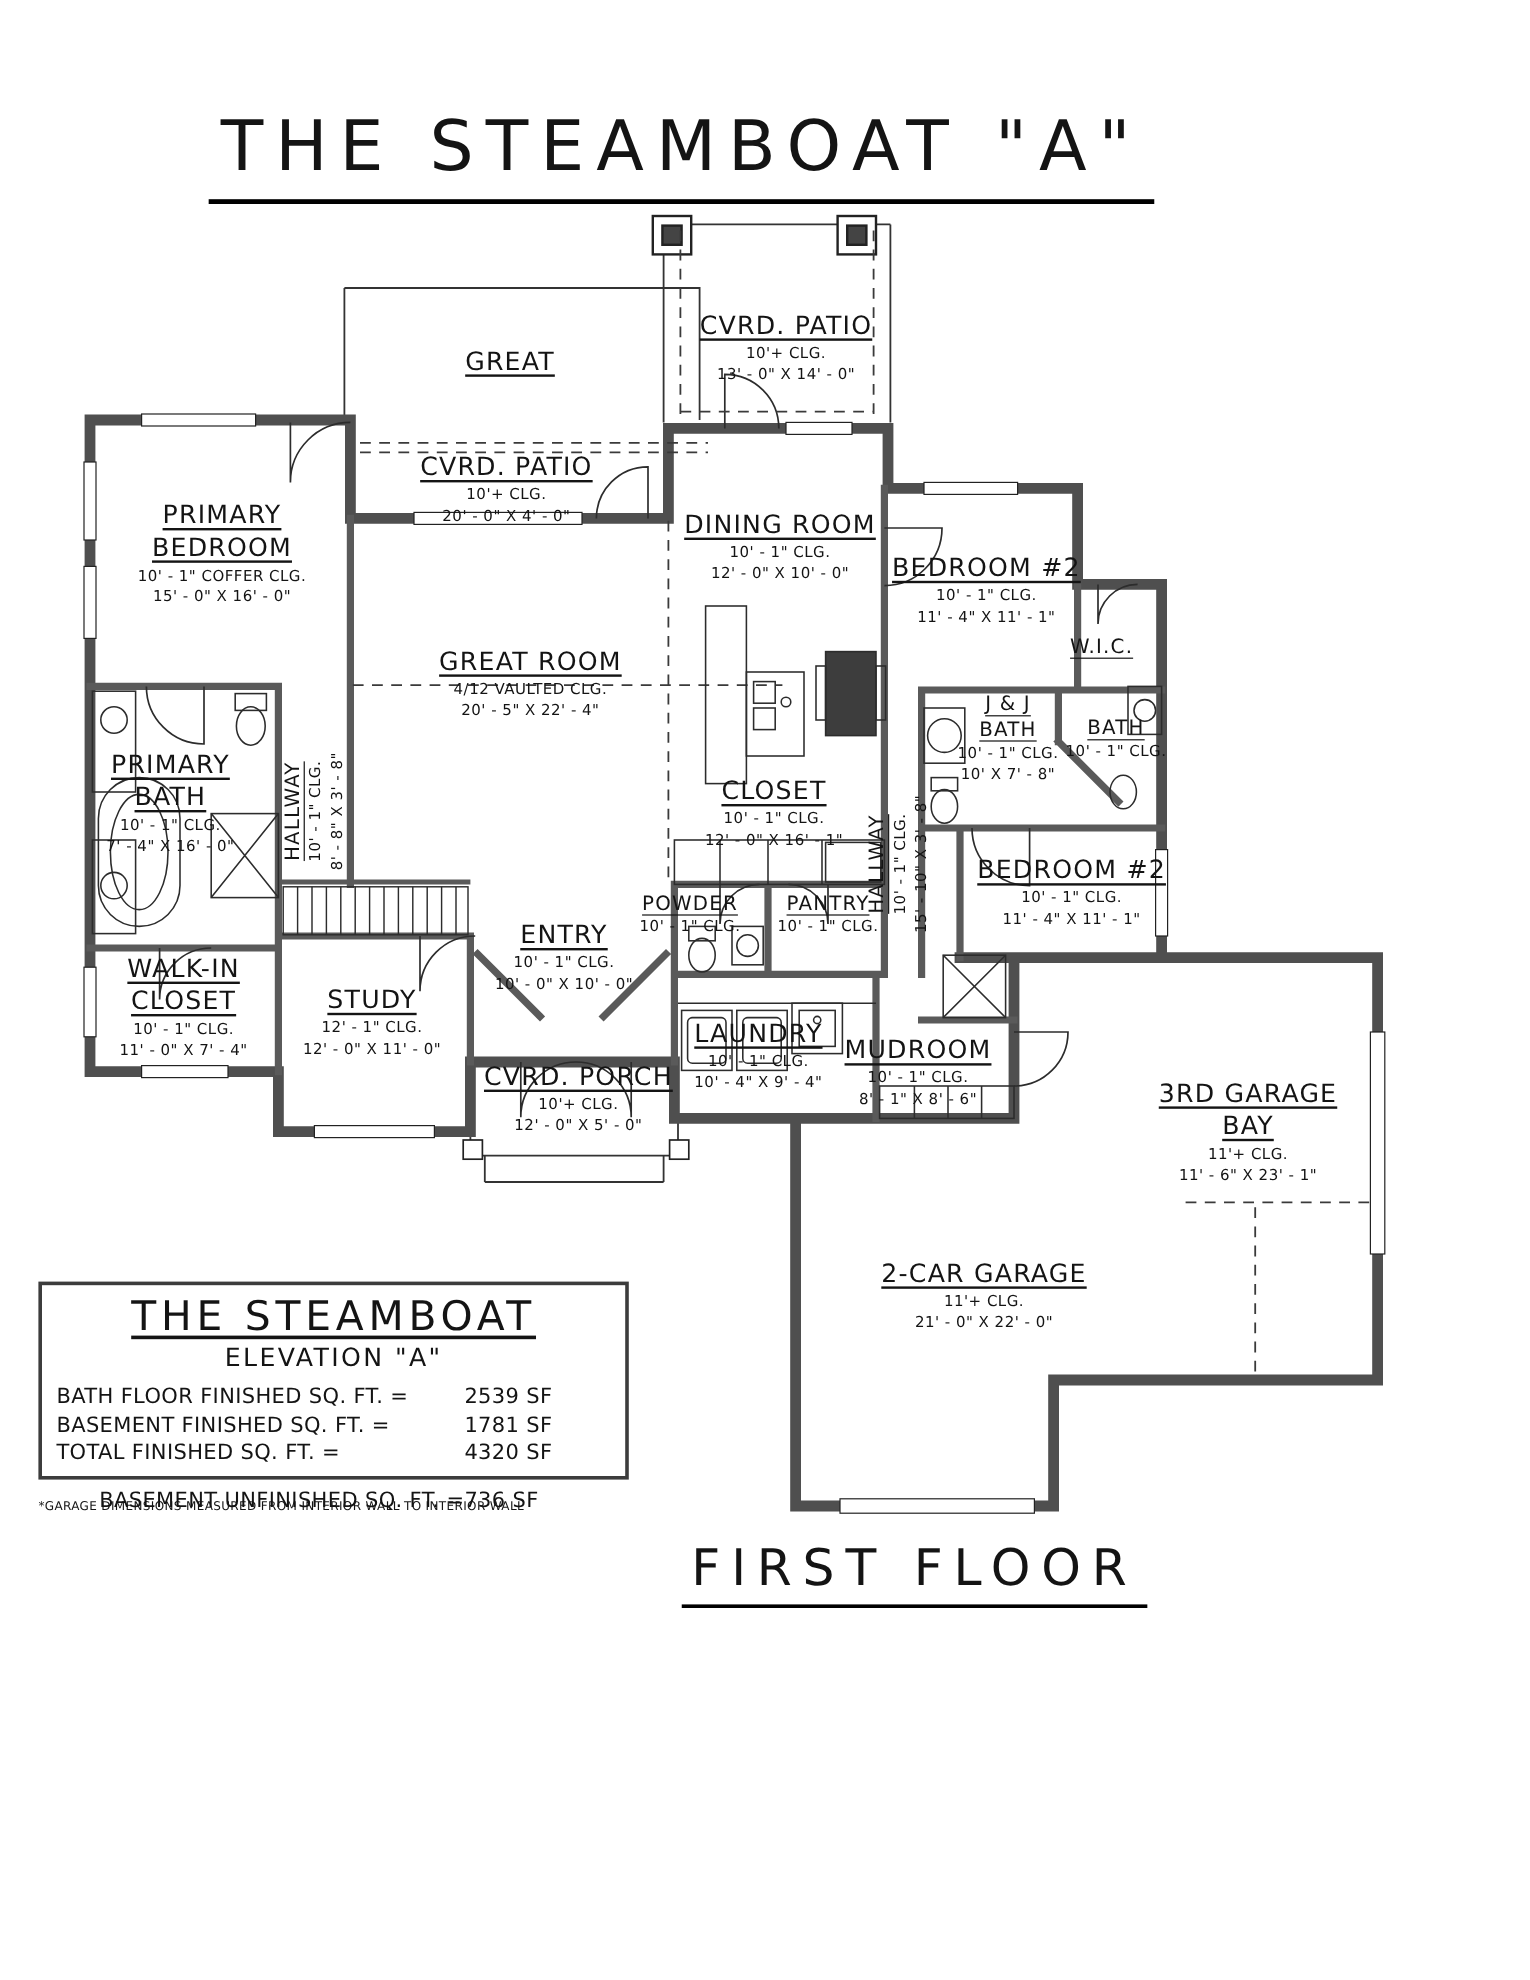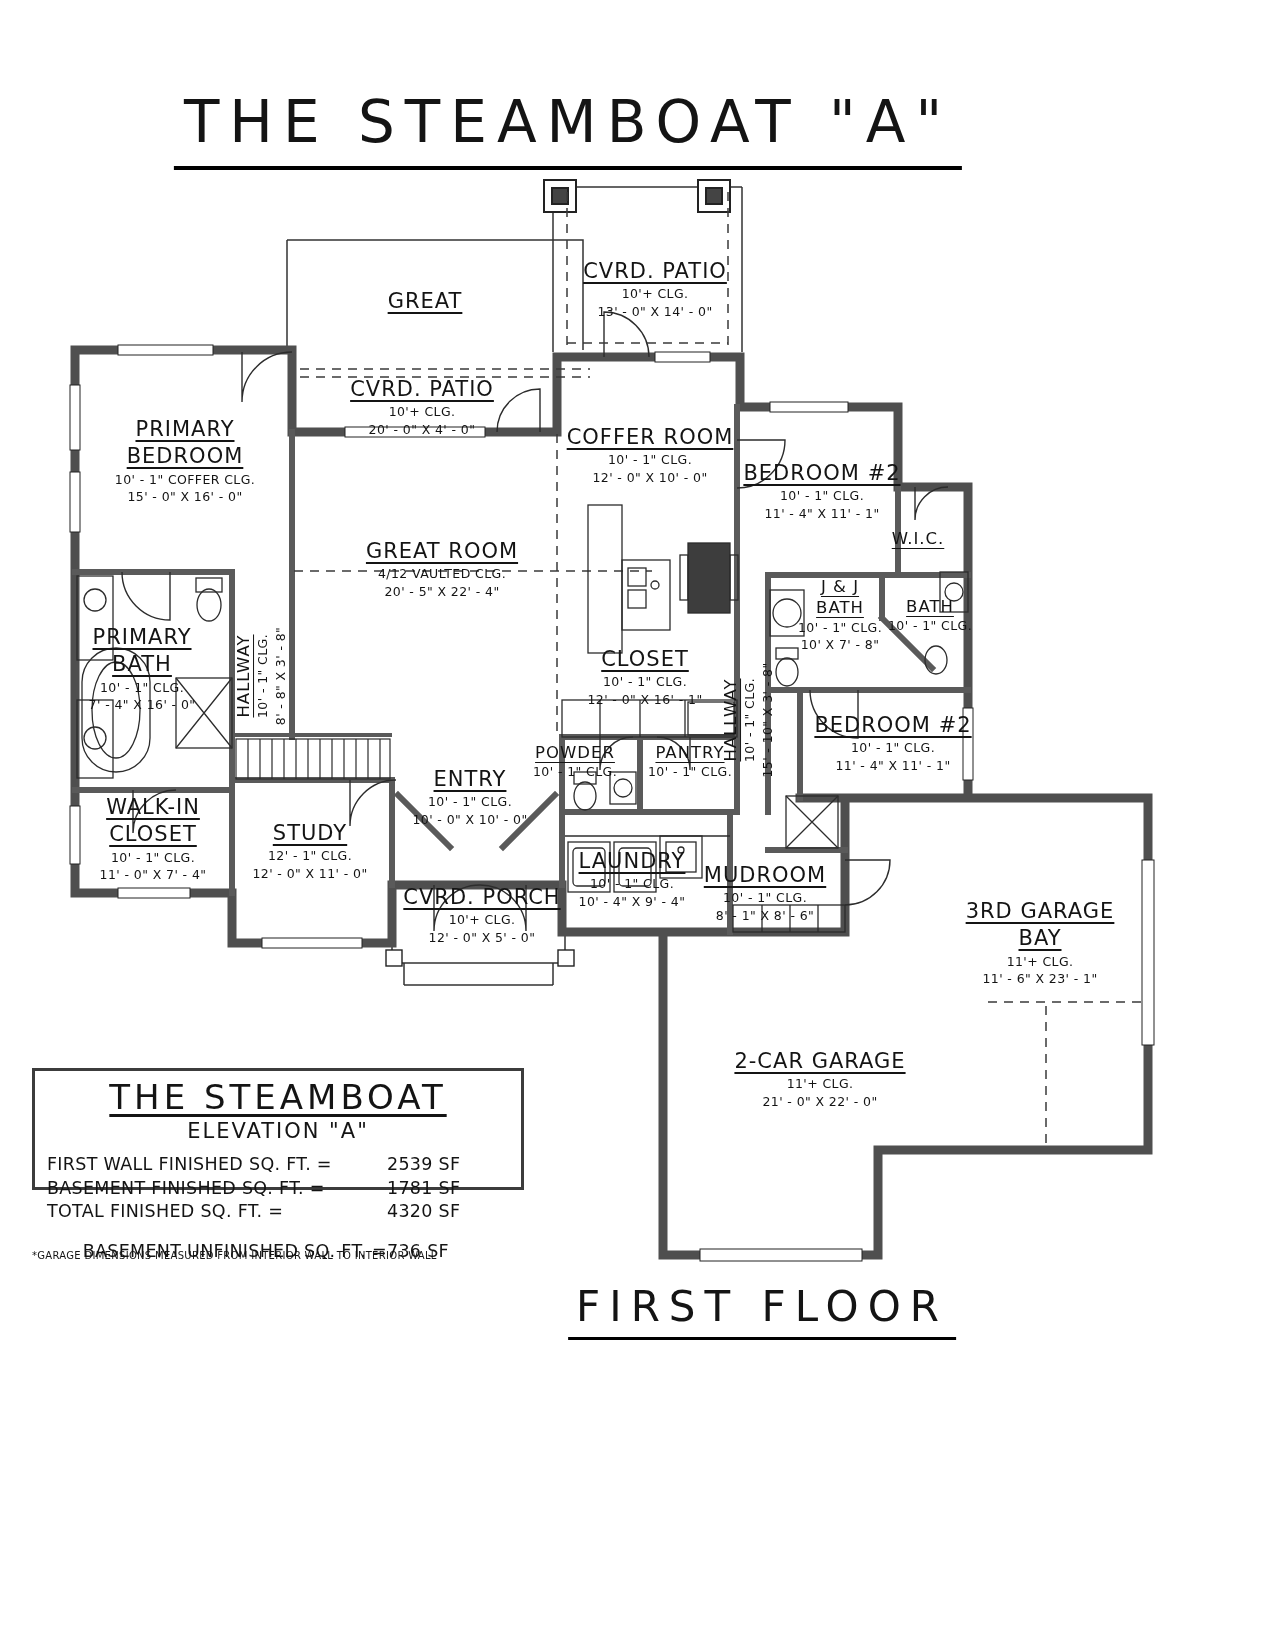--- a/index.html
+++ b/index.html
@@ -8,21 +8,21 @@
   .plan-svg{position:absolute;left:0;top:0;}
   .page-title{position:absolute;left:568px;top:88px;transform:translateX(-50%);
         font-size:58px;letter-spacing:10px;white-space:nowrap;font-weight:500;
         border-bottom:4px solid #000;padding:0 10px 10px 10px;}
   .room-label{position:absolute;transform:translateX(-50%);text-align:center;line-height:1.3;z-index:5;}
   .room-label.vertical{transform:translate(-50%,-50%) rotate(-90deg);}
   .room-name{display:block;font-size:21px;letter-spacing:1px;text-decoration:underline;
         text-underline-offset:4px;white-space:pre-line;font-weight:500;}
   .room-sub{display:block;font-size:12.5px;letter-spacing:.4px;margin-top:1px;}
   .small .room-name{font-size:16.5px;}
-  .info-box{position:absolute;left:32px;top:1068px;width:492px;height:122px;
+  .info-box{position:absolute;left:32px;top:1068px;width:492px;height:165px;
         border:3px solid #3c3c3c;box-sizing:border-box;padding:6px 12px 0 12px;}
   .info-title{display:block;text-align:center;font-size:34px;letter-spacing:4px;font-weight:500;
         text-decoration:underline;text-underline-offset:5px;}
   .info-sub{display:block;text-align:center;font-size:21px;letter-spacing:2px;margin-top:2px;}
   .info-rows{margin-top:10px;}
   .info-row{display:flex;font-size:17.5px;letter-spacing:.3px;line-height:1.35;}
   .info-row .lbl{width:340px;}
   .info-row.underlined .lbl,.info-row.underlined .val{text-underline-offset:3px;}
   .info-row.gap{margin-top:16px;text-align:right;}
   .footnote{position:absolute;left:32px;top:1250px;font-size:10px;letter-spacing:.3px;}
@@ -193,21 +193,21 @@
     <span class="room-sub">10'+ CLG.</span>
     <span class="room-sub">20' - 0" X 4' - 0"</span>
   </div>
   <div class="room-label" style="left:185px;top:416px">
     <span class="room-name">PRIMARY
 BEDROOM</span>
     <span class="room-sub">10' - 1" COFFER CLG.</span>
     <span class="room-sub">15' - 0" X 16' - 0"</span>
   </div>
   <div class="room-label" style="left:650px;top:424px">
-    <span class="room-name">COFFER ROOM</span>
+    <span class="room-name">DINING ROOM</span>
     <span class="room-sub">10' - 1" CLG.</span>
     <span class="room-sub">12' - 0" X 10' - 0"</span>
   </div>
   <div class="room-label" style="left:822px;top:460px">
     <span class="room-name">BEDROOM #2</span>
     <span class="room-sub">10' - 1" CLG.</span>
     <span class="room-sub">11' - 4" X 11' - 1"</span>
   </div>
   <div class="room-label" style="left:442px;top:538px">
     <span class="room-name">GREAT ROOM</span>
@@ -302,21 +302,21 @@
     <span class="room-name">2-CAR GARAGE</span>
     <span class="room-sub">11'+ CLG.</span>
     <span class="room-sub">21' - 0" X 22' - 0"</span>
   </div>
 
   <div class="info-box">
     <span class="info-title">THE STEAMBOAT</span>
     <span class="info-sub">ELEVATION "A"</span>
     <div class="info-rows">
       <div class="info-row">
-        <span class="lbl">FIRST WALL FINISHED SQ. FT. =</span>
+        <span class="lbl">BATH FLOOR FINISHED SQ. FT. =</span>
         <span class="val">2539 SF</span>
       </div>
       <div class="info-row underlined">
         <span class="lbl">BASEMENT FINISHED SQ. FT. =</span>
         <span class="val">1781 SF</span>
       </div>
       <div class="info-row">
         <span class="lbl">TOTAL FINISHED SQ. FT. =</span>
         <span class="val">4320 SF</span>
       </div>

